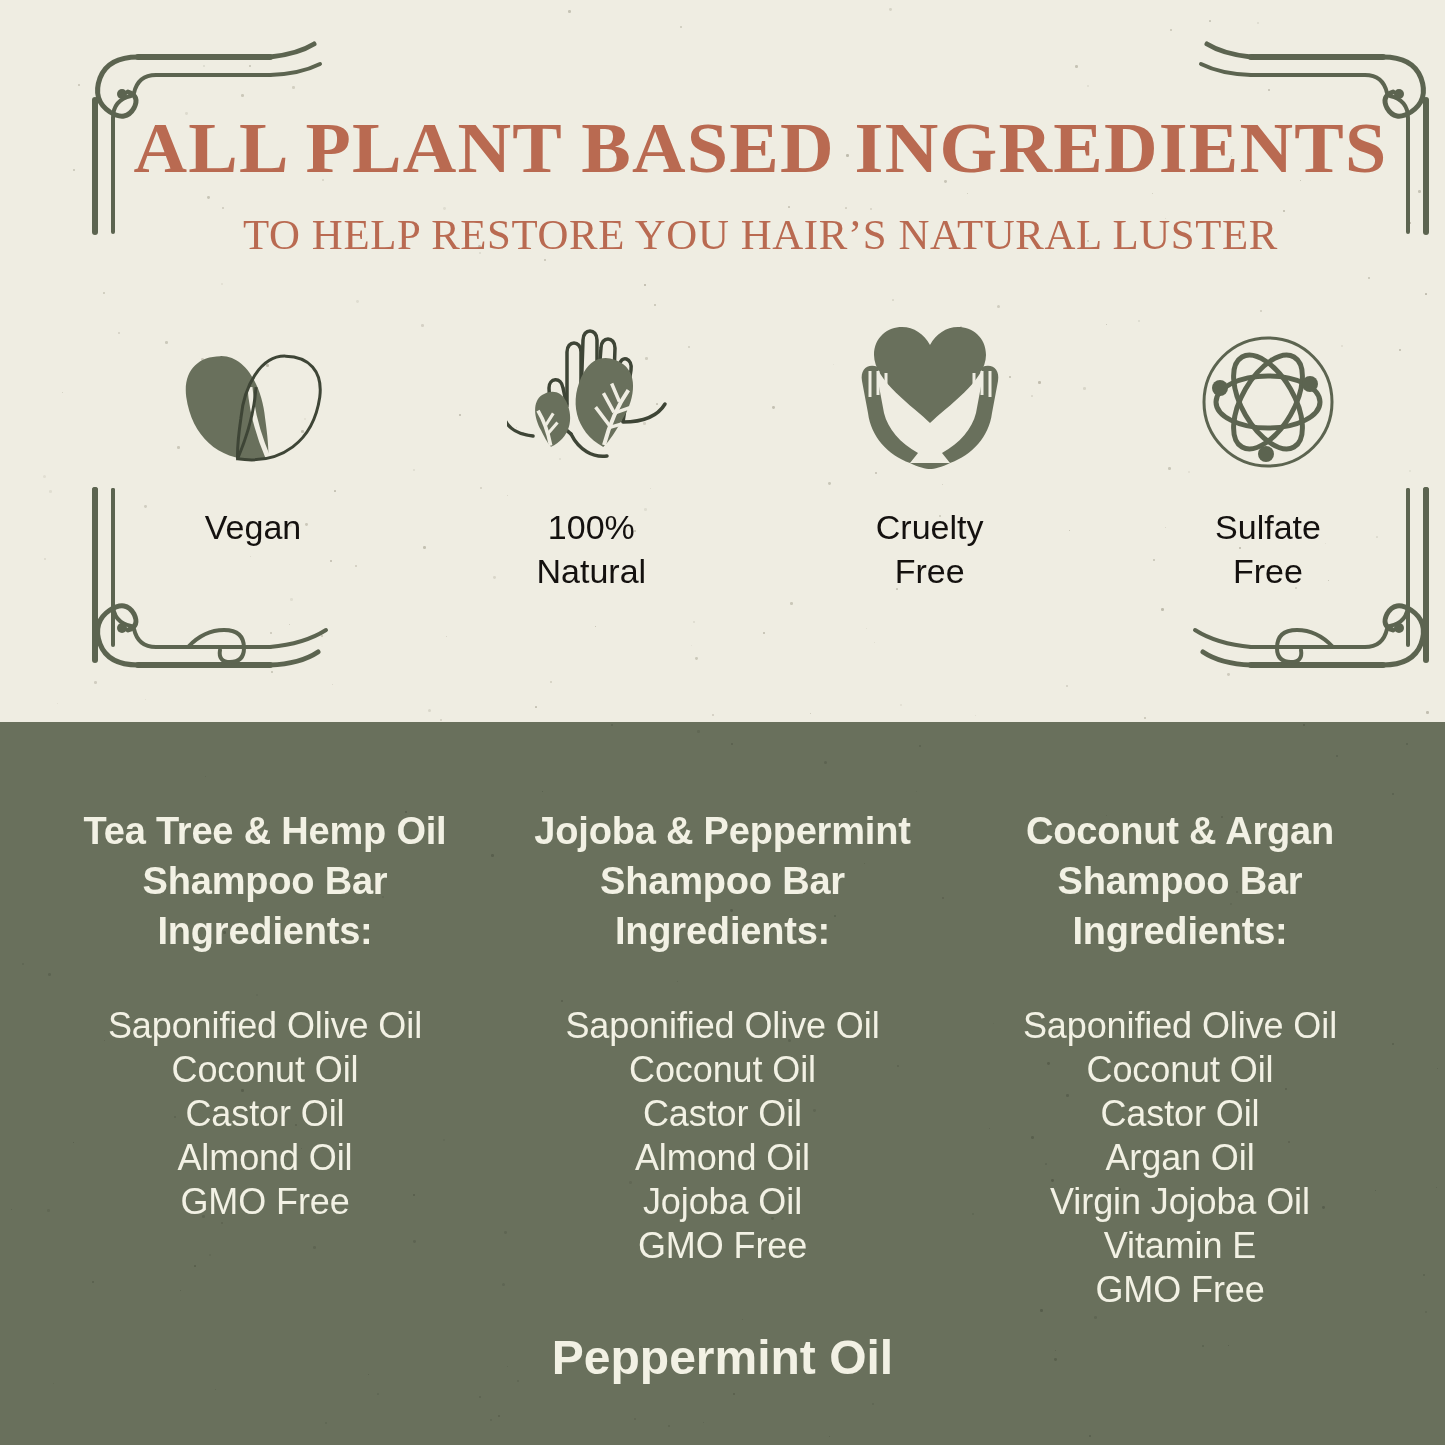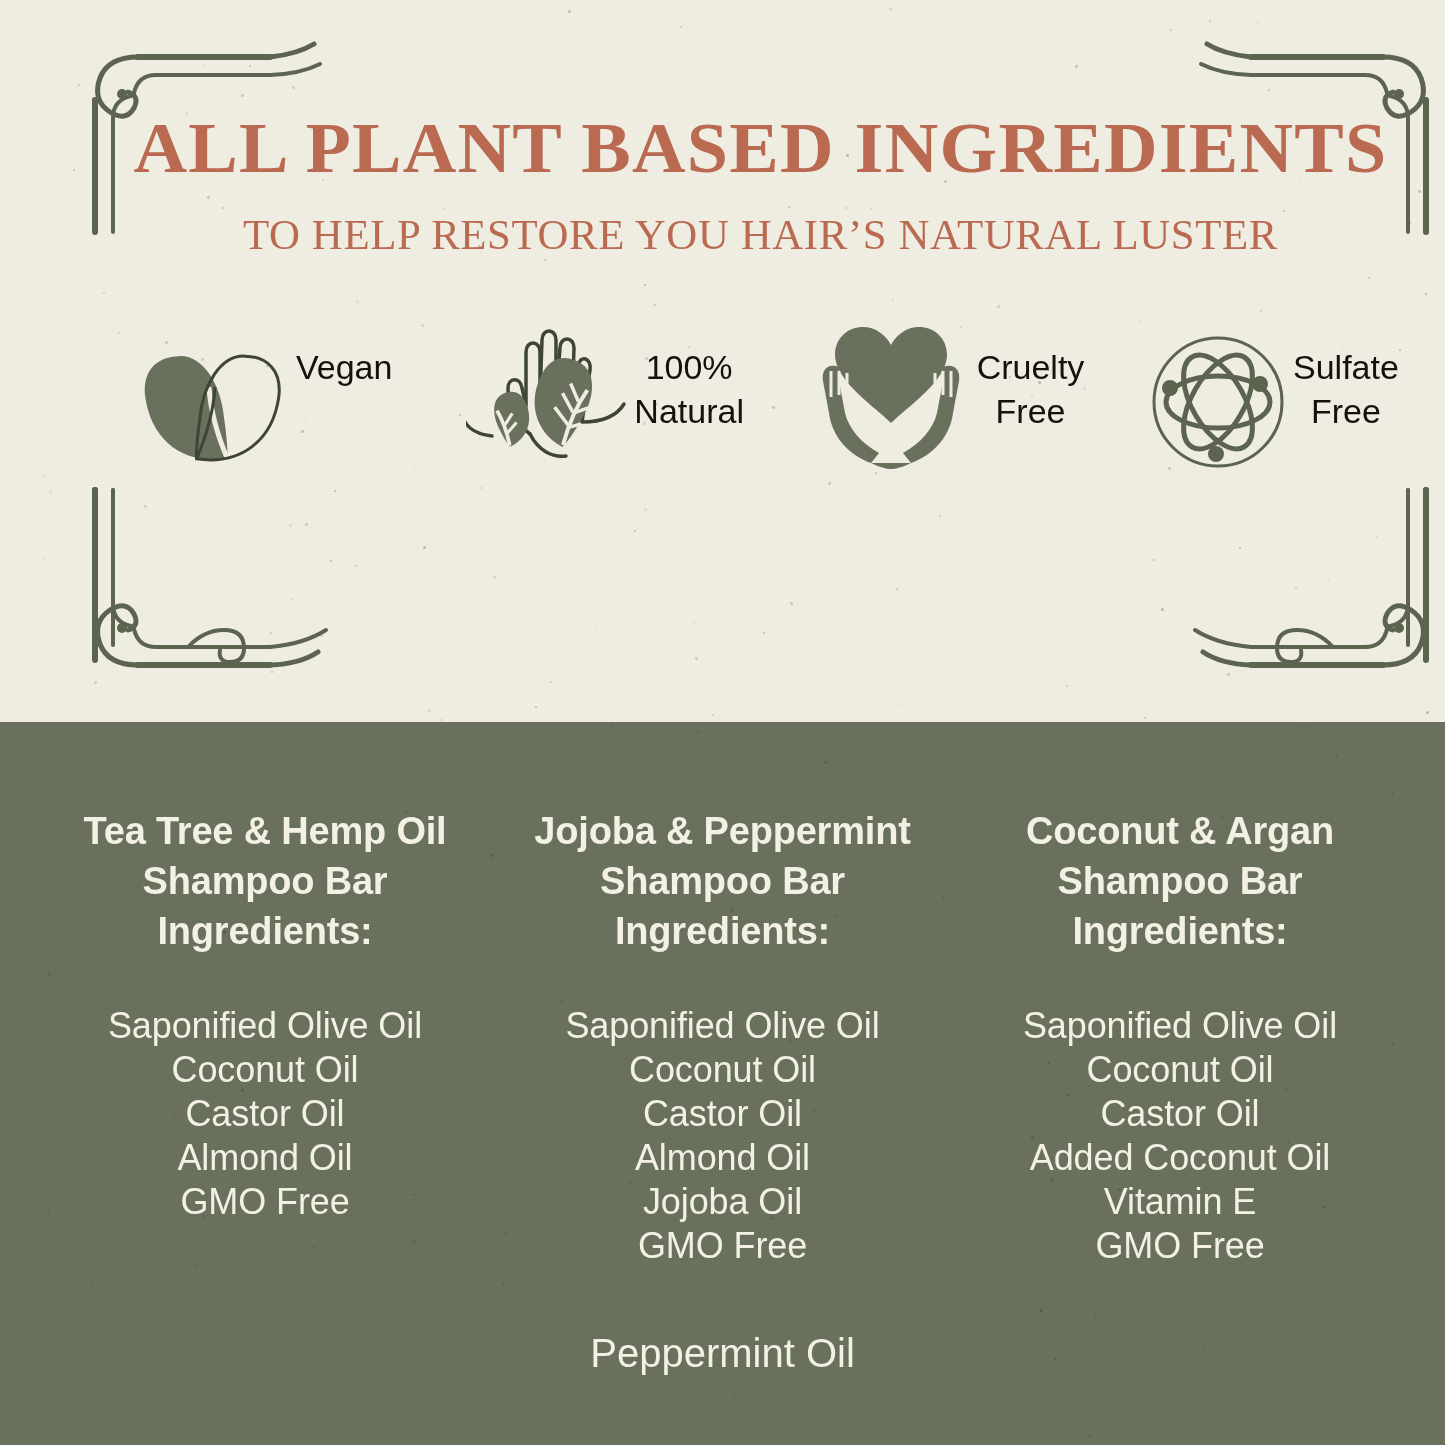--- a/index.html
+++ b/index.html
@@ -64,21 +64,21 @@
 
   
   .badges {
     position:absolute;
     left:90px; top:322px;
     width:1265px;
     display:flex;
     justify-content:space-between;
     align-items:flex-start;
   }
-  .badge { width:250px; display:flex; flex-direction:row; }
+  .badge { width:250px; display:flex; flex-direction:column; align-items:center; }
   .badge-icon { height:160px; display:flex; align-items:center; justify-content:center; }
   .badge-label {
     margin-top:24px;
     font-size:34px;
     line-height:1.28;
     color:#14110F;
     text-align:center;
     font-family:"Liberation Sans", sans-serif;
   }
 
@@ -113,21 +113,21 @@
   }
   .col-list { margin-top:48px; }
   .col-list-item {
     font-size:36px;
     font-weight:400;
     line-height:1.22;
     letter-spacing:-0.1px;
   }
   .eo-block { margin-top:60px; }
   .eo-title { font-size:36px; font-weight:700; line-height:1.25; }
-  .eo-item  { font-size:40px; font-weight:400; line-height:1.25; }
+  .eo-item  { font-size:48px; font-weight:700; line-height:1.25; }
 </style>
 </head>
 <body>
 
 <div id="poster">
 
   <section class="top-section">
 
     <div id="speck-layer">
         <div class="paper-speck" style="width: 0.8px; height: 0.8px; left: 24px; top: 392px; opacity: 0.44;"></div>
@@ -573,21 +573,22 @@
             </div>
         </div>
       </div>
 
       <div class="col">
         <div class="col-title">Coconut &amp; Argan<br>Shampoo Bar<br>Ingredients:</div>
         <div class="col-list">
             <div class="col-list-item">Saponified Olive Oil</div>
             <div class="col-list-item">Coconut Oil</div>
             <div class="col-list-item">Castor Oil</div>
-            <div class="col-list-item">Added Coconut Oil</div>
+            <div class="col-list-item">Argan Oil</div>
+            <div class="col-list-item">Virgin Jojoba Oil</div>
             <div class="col-list-item">Vitamin E</div>
             <div class="col-list-item">GMO Free</div>
           </div>
 
       </div>
 
     </div>
   </section>
 
 </div>

